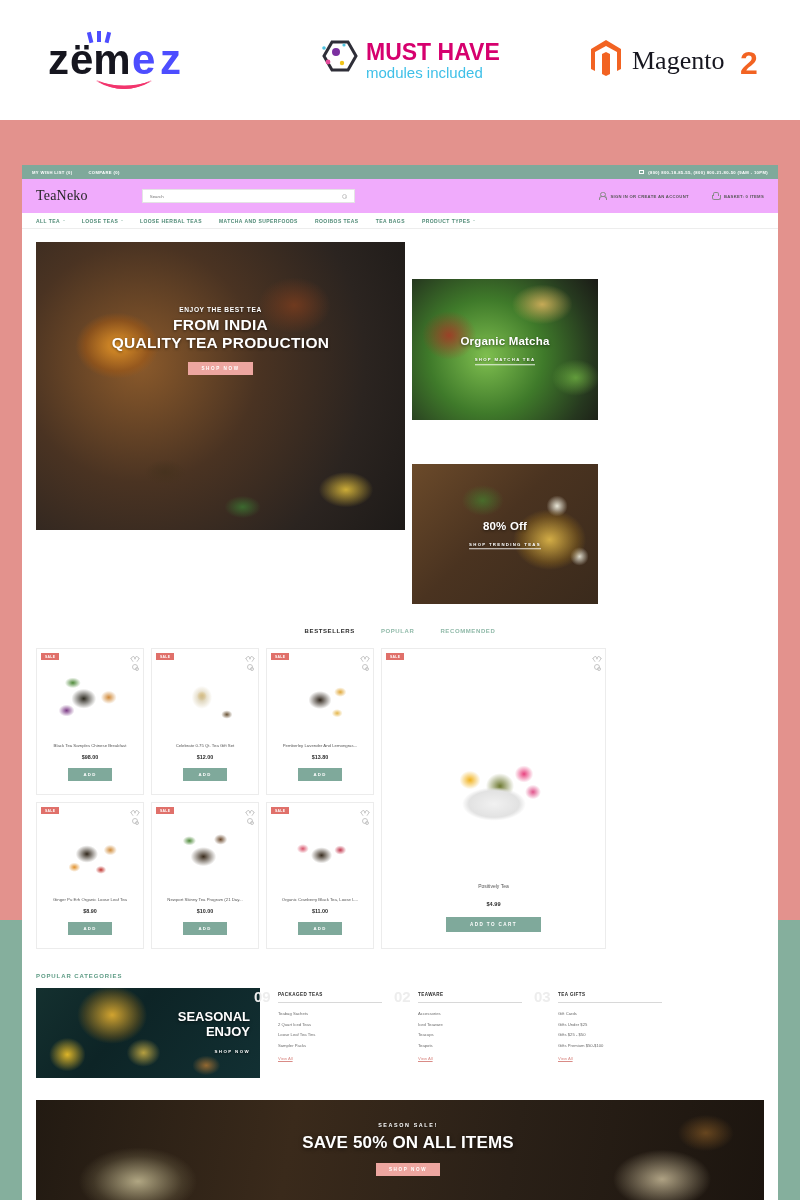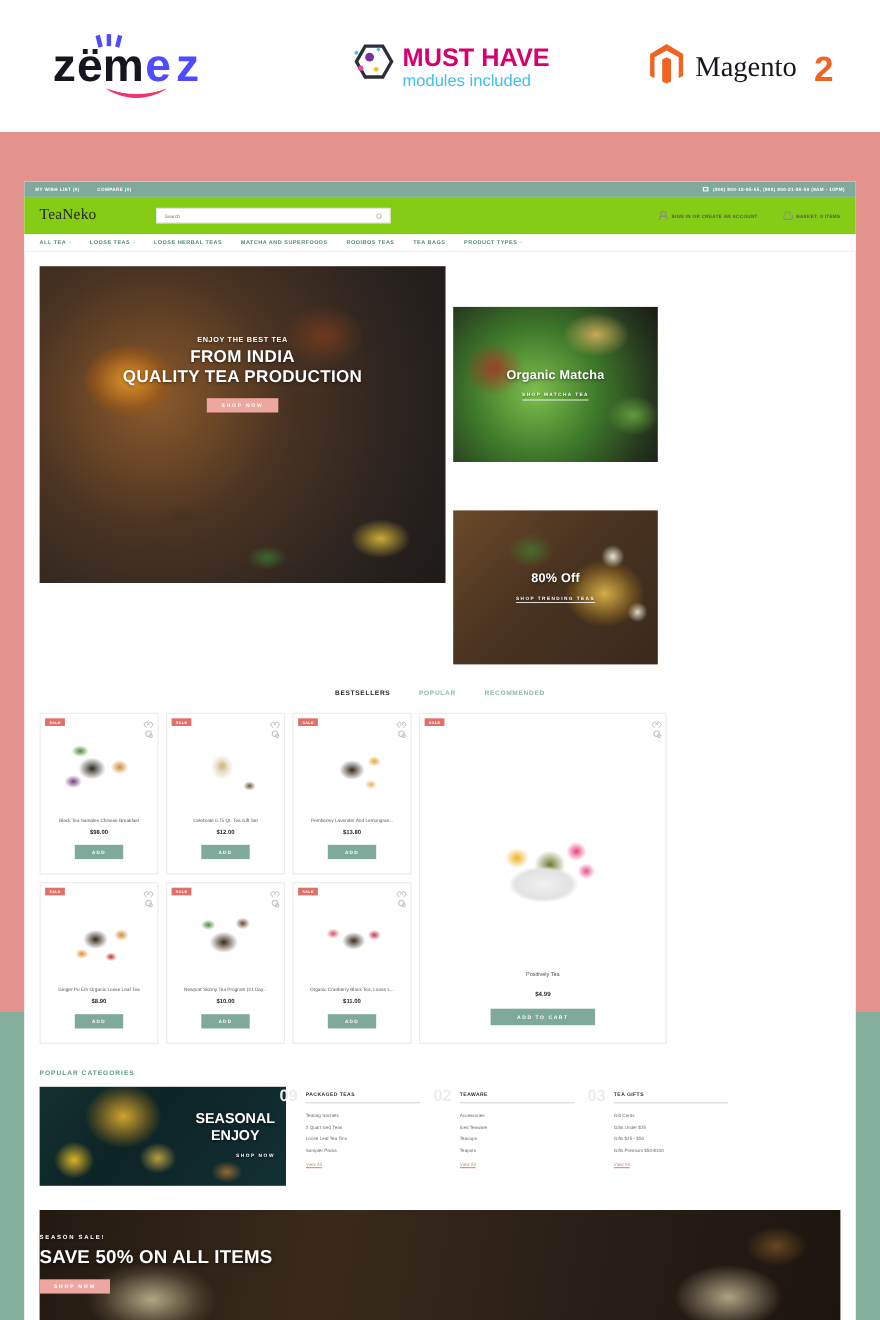--- a/index.html
+++ b/index.html
@@ -36,21 +36,21 @@
     display: flex; align-items: center; padding: 0 10px;
     font-size: 4.2px; letter-spacing: .35px; font-weight: 700;
   }
   .topbar .tb-left { display: flex; gap: 16px; }
   .topbar .tb-right { margin-left: auto; display: flex; align-items: center; gap: 4px; }
   .tb-mail {
     width: 5px; height: 4px; border: .5px solid #ffffff; display: inline-block;
   }
 
   .header-main {
-    height: 34px; display: flex; align-items: center; padding: 0 14px; background: #84cc16;
+    height: 34px; display: flex; align-items: center; padding: 0 14px; background: #f0abfc;
   }
   .brand {
     font-family: "Liberation Serif", serif; font-size: 14px; color: #262626;
     letter-spacing: .2px;
   }
   .search-wrap {
     margin-left: 54px; width: 213px; height: 14px; border: .6px solid #e4e4e4;
     display: flex; align-items: center; padding: 0 7px; background:#fff;
   }
   .search-wrap input {
@@ -208,42 +208,42 @@
   .pc-row { display:flex; gap:18px; padding: 9px 14px 0 14px; }
   .pc-banner { width:224px; height:90px; position:relative; overflow:hidden;
     background: linear-gradient(130deg,#14302f 0%,#0d2426 40%,#123033 100%); }
   .pc-banner::before{content:"";position:absolute;inset:0;
     background:
       radial-gradient(ellipse 46px 38px at 34% 30%, rgba(226,174,48,.92) 0%, rgba(150,110,26,.35) 58%, transparent 76%),
       radial-gradient(ellipse 26px 24px at 14% 74%, rgba(244,196,40,.9) 0%, transparent 70%),
       radial-gradient(ellipse 24px 20px at 48% 72%, rgba(238,200,72,.75) 0%, transparent 70%),
       radial-gradient(ellipse 20px 14px at 76% 86%, rgba(180,120,50,.8) 0%, transparent 70%);}
   .pc-banner-copy{position:absolute;right:10px;top:22px;text-align:right;z-index:3;}
-  .pcb-title{color:#fff;font-size:13px;font-weight:700;line-height:1.12;text-shadow:0 1px 3px rgba(0,0,0,.6);text-align:center;}
+  .pcb-title{color:#fff;font-size:13px;font-weight:700;line-height:1.12;text-shadow:0 1px 3px rgba(0,0,0,.6);}
   .pcb-link{color:#fff;font-size:4.4px;letter-spacing:1.4px;font-weight:700;margin-top:7px;display:inline-block;
     text-shadow:0 1px 2px rgba(0,0,0,.6);}
 
   .pc-cols { display:flex; gap:36px; flex:1; padding-top:4px; }
   .pc-col { position:relative; width:104px; }
   .pc-num { position:absolute; left:-24px; top:-4px; font-size:15px; font-weight:700; color:#ededed; }
   .pc-head { font-size:4.6px; font-weight:700; color:#2b2b2b; letter-spacing:.4px;
     border-bottom:.6px solid #d8d8d8; padding-bottom:5px; }
   .pc-list { margin-top:8px; display:flex; flex-direction:column; gap:5.5px; }
   .pc-li { font-size:4.2px; color:#6c6c6c; }
   .pc-viewall { font-size:4.2px; color:#d98b86; text-decoration:underline; margin-top:3px; }
 
   
   .season { margin:22px 14px 0 14px; height:110px; position:relative; overflow:hidden;
     background: linear-gradient(100deg,#221a12 0%,#3a2a1b 35%,#2a2017 65%,#1c150f 100%); }
   .season::before{content:"";position:absolute;inset:0;
     background:
       radial-gradient(ellipse 80px 46px at 14% 74%, rgba(200,190,150,.85) 0%, rgba(120,110,80,.3) 55%, transparent 74%),
       radial-gradient(ellipse 70px 42px at 86% 72%, rgba(210,196,160,.8) 0%, transparent 70%),
       radial-gradient(ellipse 40px 26px at 92% 30%, rgba(150,100,40,.6) 0%, transparent 70%);}
-  .season-copy{position:absolute;left:0;right:0;top:22px;z-index:3;}
+  .season-copy{position:absolute;left:16px;right:0;top:22px;text-align:center;z-index:3;}
   .season-kicker{color:#fff;font-size:5.4px;font-weight:700;letter-spacing:1.6px;text-shadow:0 1px 2px rgba(0,0,0,.6);}
   .season-title{color:#fff;font-size:17px;font-weight:700;margin-top:5px;letter-spacing:.2px;
     text-shadow:0 1px 4px rgba(0,0,0,.6);}
 </style>
 </head>
 <body>
 
 <div class="page">
 
   <div class="promo-strip">

